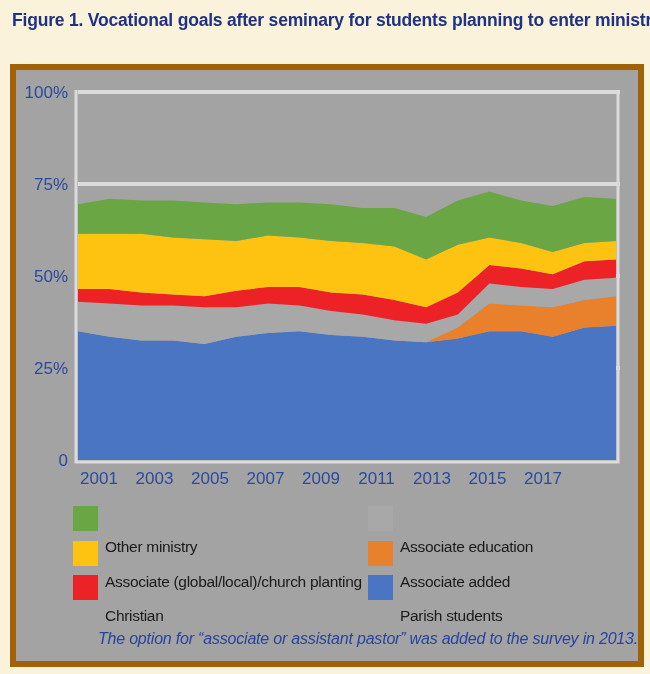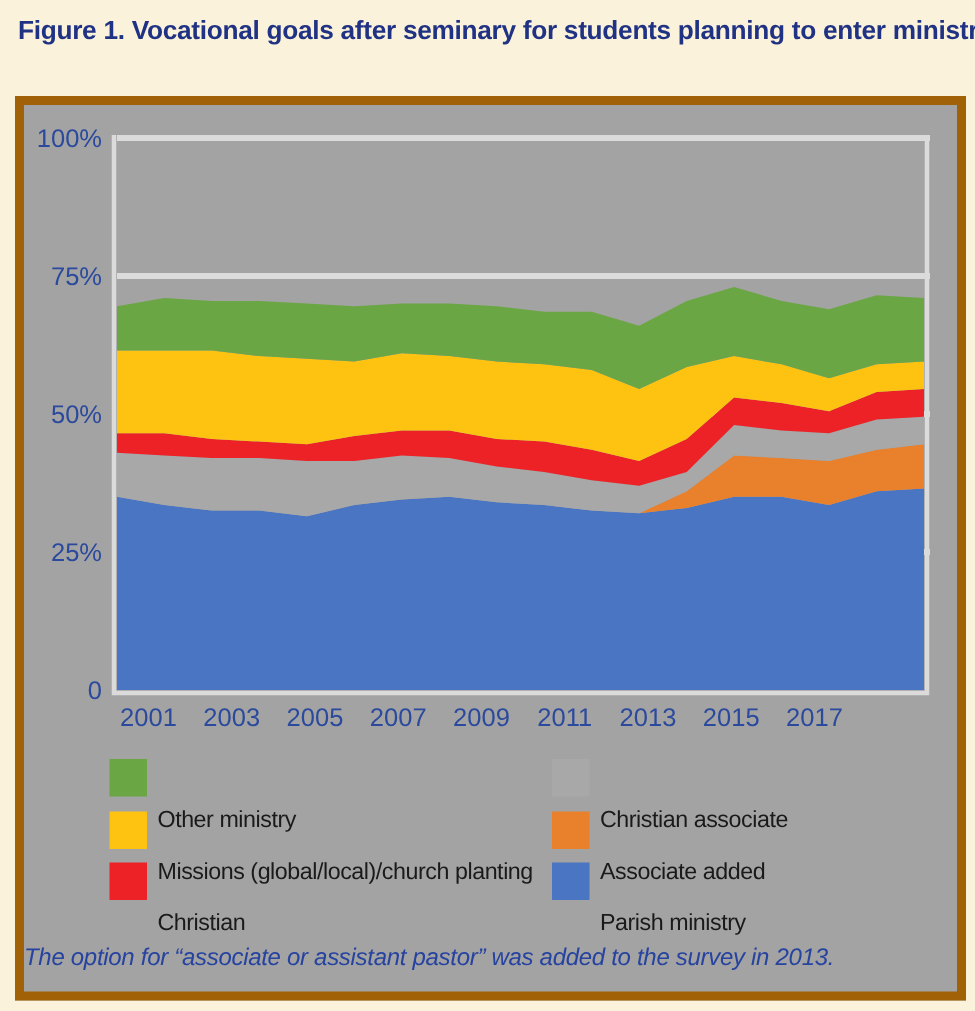--- a/index.html
+++ b/index.html
@@ -29,21 +29,21 @@
     position:absolute;left:32px;top:3px;white-space:nowrap;
     font-size:15.5px;color:#1A1A1A;letter-spacing:-0.3px;margin-top:29px;
   }
   .col-left{left:57px;}
   .col-right{left:352px;}
   .row-0{top:0px;}
   .row-1{top:35px;}
   .row-2{top:69px;}
   .footnote{
     position:absolute;left:0;top:560px;width:622px;
-    text-align:left;font-style:italic;
+    text-align:right;font-style:italic;
     font-size:16px;color:#2743A0;letter-spacing:-0.2px;
   }
 </style>
 </head>
 <body>
 
 <div class="figure-title">Figure 1. Vocational goals after seminary for students planning to enter ministry</div>
 
 <div class="chart-frame">
 
@@ -75,34 +75,34 @@
       <text x="527" y="414" text-anchor="middle" font-size="17" fill="#2B4A9D" font-family="&quot;Liberation Sans&quot;, sans-serif">2017</text>
     </svg>
 
   <div class="legend">
     <div class="legend-item col-left row-0">
       <span class="legend-swatch" style="background: rgb(107, 166, 68);"></span>
       <span class="legend-label">Other ministry</span>
     </div>
     <div class="legend-item col-left row-1">
       <span class="legend-swatch" style="background: rgb(254, 194, 17);"></span>
-      <span class="legend-label">Missions (global/local)/church planting</span>
+      <span class="legend-label">Associate (global/local)/church planting</span>
     </div>
     <div class="legend-item col-left row-2">
       <span class="legend-swatch" style="background: rgb(236, 34, 39);"></span>
       <span class="legend-label">Christian</span>
     </div>
     <div class="legend-item col-right row-0">
       <span class="legend-swatch" style="background: rgb(168, 168, 168);"></span>
-      <span class="legend-label">Christian associate</span>
+      <span class="legend-label">Associate education</span>
     </div>
     <div class="legend-item col-right row-1">
       <span class="legend-swatch" style="background: rgb(232, 128, 44);"></span>
       <span class="legend-label">Associate added</span>
     </div>
     <div class="legend-item col-right row-2">
       <span class="legend-swatch" style="background: rgb(74, 117, 194);"></span>
-      <span class="legend-label">Parish ministry</span>
+      <span class="legend-label">Parish students</span>
     </div>
   </div>
 
   <div class="footnote">The option for “associate or assistant pastor” was added to the survey in 2013.</div>
 </div>
 
 </body></html>

